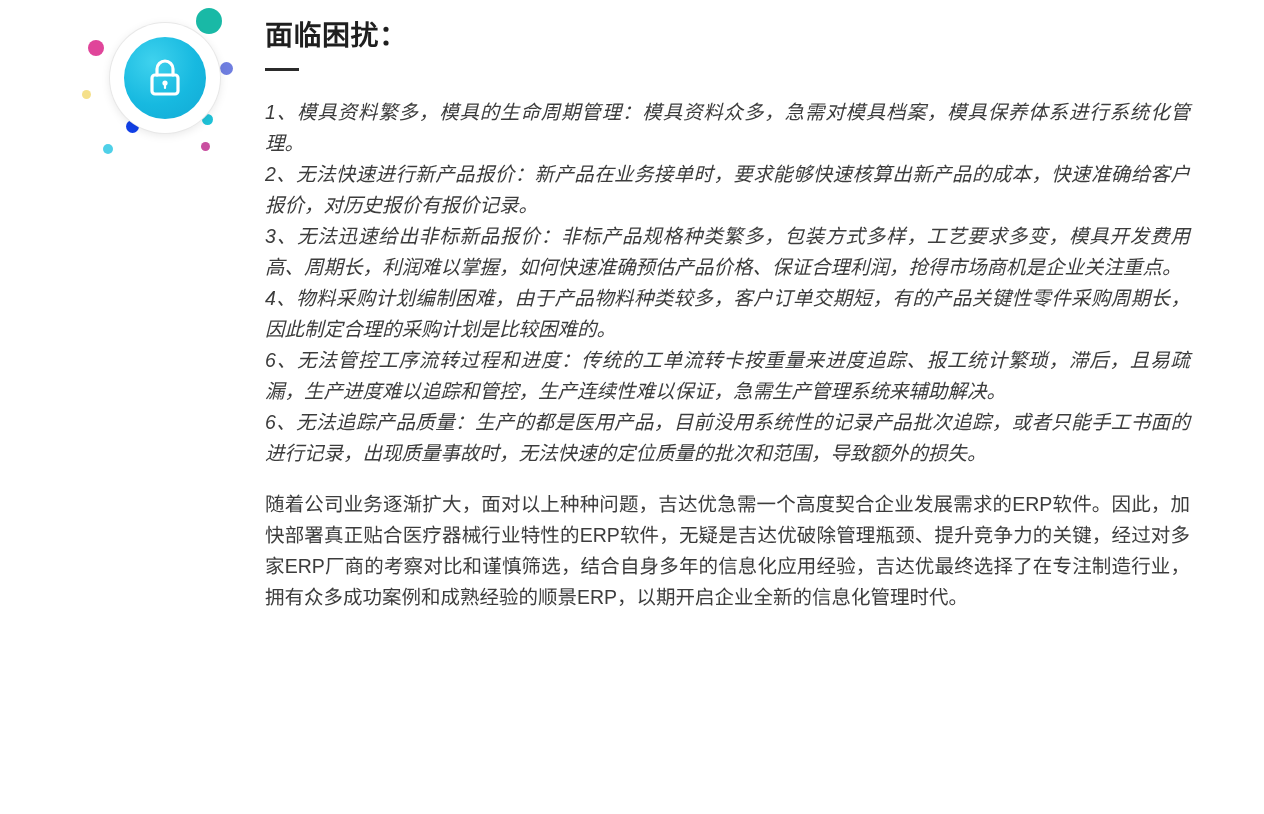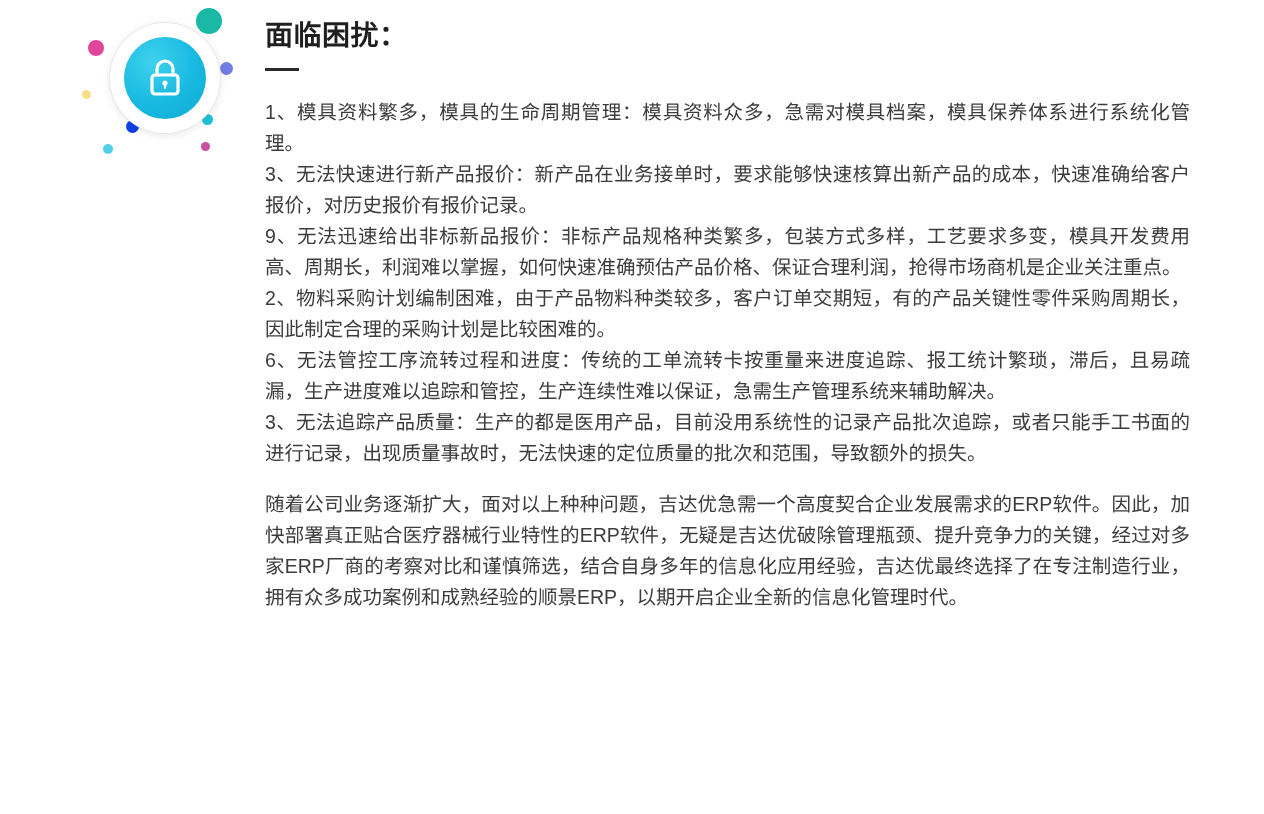--- a/index.html
+++ b/index.html
@@ -93,20 +93,21 @@
     padding: 0;
     list-style: none;
   }
   .body-list li {
     font-size: 19.5px;
     line-height: 31px;
     color: #3c3c3c;
     text-align: justify;
     text-justify: inter-ideograph;
     margin: 0;
+    font-style: italic;
   }
   .closing {
     font-size: 19.5px;
     line-height: 31px;
     color: #3c3c3c;
     text-align: justify;
     text-justify: inter-ideograph;
   }
 </style>
 </head>
@@ -133,23 +134,23 @@
       </svg>
     </div>
   </div>
 
   <div class="content">
     <h1 class="heading">面临困扰：</h1>
     <div class="rule"></div>
 
     <ul class="body-list">
       <li>1、模具资料繁多，模具的生命周期管理：模具资料众多，急需对模具档案，模具保养体系进行系统化管理。</li>
-      <li>3、无法快速进行新产品报价：新产品在业务接单时，要求能够快速核算出新产品的成本，快速准确给客户报价，对历史报价有报价记录。</li>
-      <li>9、无法迅速给出非标新品报价：非标产品规格种类繁多，包装方式多样，工艺要求多变，模具开发费用高、周期长，利润难以掌握，如何快速准确预估产品价格、保证合理利润，抢得市场商机是企业关注重点。</li>
-      <li>2、物料采购计划编制困难，由于产品物料种类较多，客户订单交期短，有的产品关键性零件采购周期长，因此制定合理的采购计划是比较困难的。</li>
+      <li>2、无法快速进行新产品报价：新产品在业务接单时，要求能够快速核算出新产品的成本，快速准确给客户报价，对历史报价有报价记录。</li>
+      <li>3、无法迅速给出非标新品报价：非标产品规格种类繁多，包装方式多样，工艺要求多变，模具开发费用高、周期长，利润难以掌握，如何快速准确预估产品价格、保证合理利润，抢得市场商机是企业关注重点。</li>
+      <li>4、物料采购计划编制困难，由于产品物料种类较多，客户订单交期短，有的产品关键性零件采购周期长，因此制定合理的采购计划是比较困难的。</li>
       <li>6、无法管控工序流转过程和进度：传统的工单流转卡按重量来进度追踪、报工统计繁琐，滞后，且易疏漏，生产进度难以追踪和管控，生产连续性难以保证，急需生产管理系统来辅助解决。</li>
-      <li>3、无法追踪产品质量：生产的都是医用产品，目前没用系统性的记录产品批次追踪，或者只能手工书面的进行记录，出现质量事故时，无法快速的定位质量的批次和范围，导致额外的损失。</li>
+      <li>6、无法追踪产品质量：生产的都是医用产品，目前没用系统性的记录产品批次追踪，或者只能手工书面的进行记录，出现质量事故时，无法快速的定位质量的批次和范围，导致额外的损失。</li>
     </ul>
 
     <p class="closing">随着公司业务逐渐扩大，面对以上种种问题，吉达优急需一个高度契合企业发展需求的ERP软件。因此，加快部署真正贴合医疗器械行业特性的ERP软件，无疑是吉达优破除管理瓶颈、提升竞争力的关键，经过对多家ERP厂商的考察对比和谨慎筛选，结合自身多年的信息化应用经验，吉达优最终选择了在专注制造行业，拥有众多成功案例和成熟经验的顺景ERP，以期开启企业全新的信息化管理时代。</p>
   </div>
 
 </div>
 
 </body></html>

